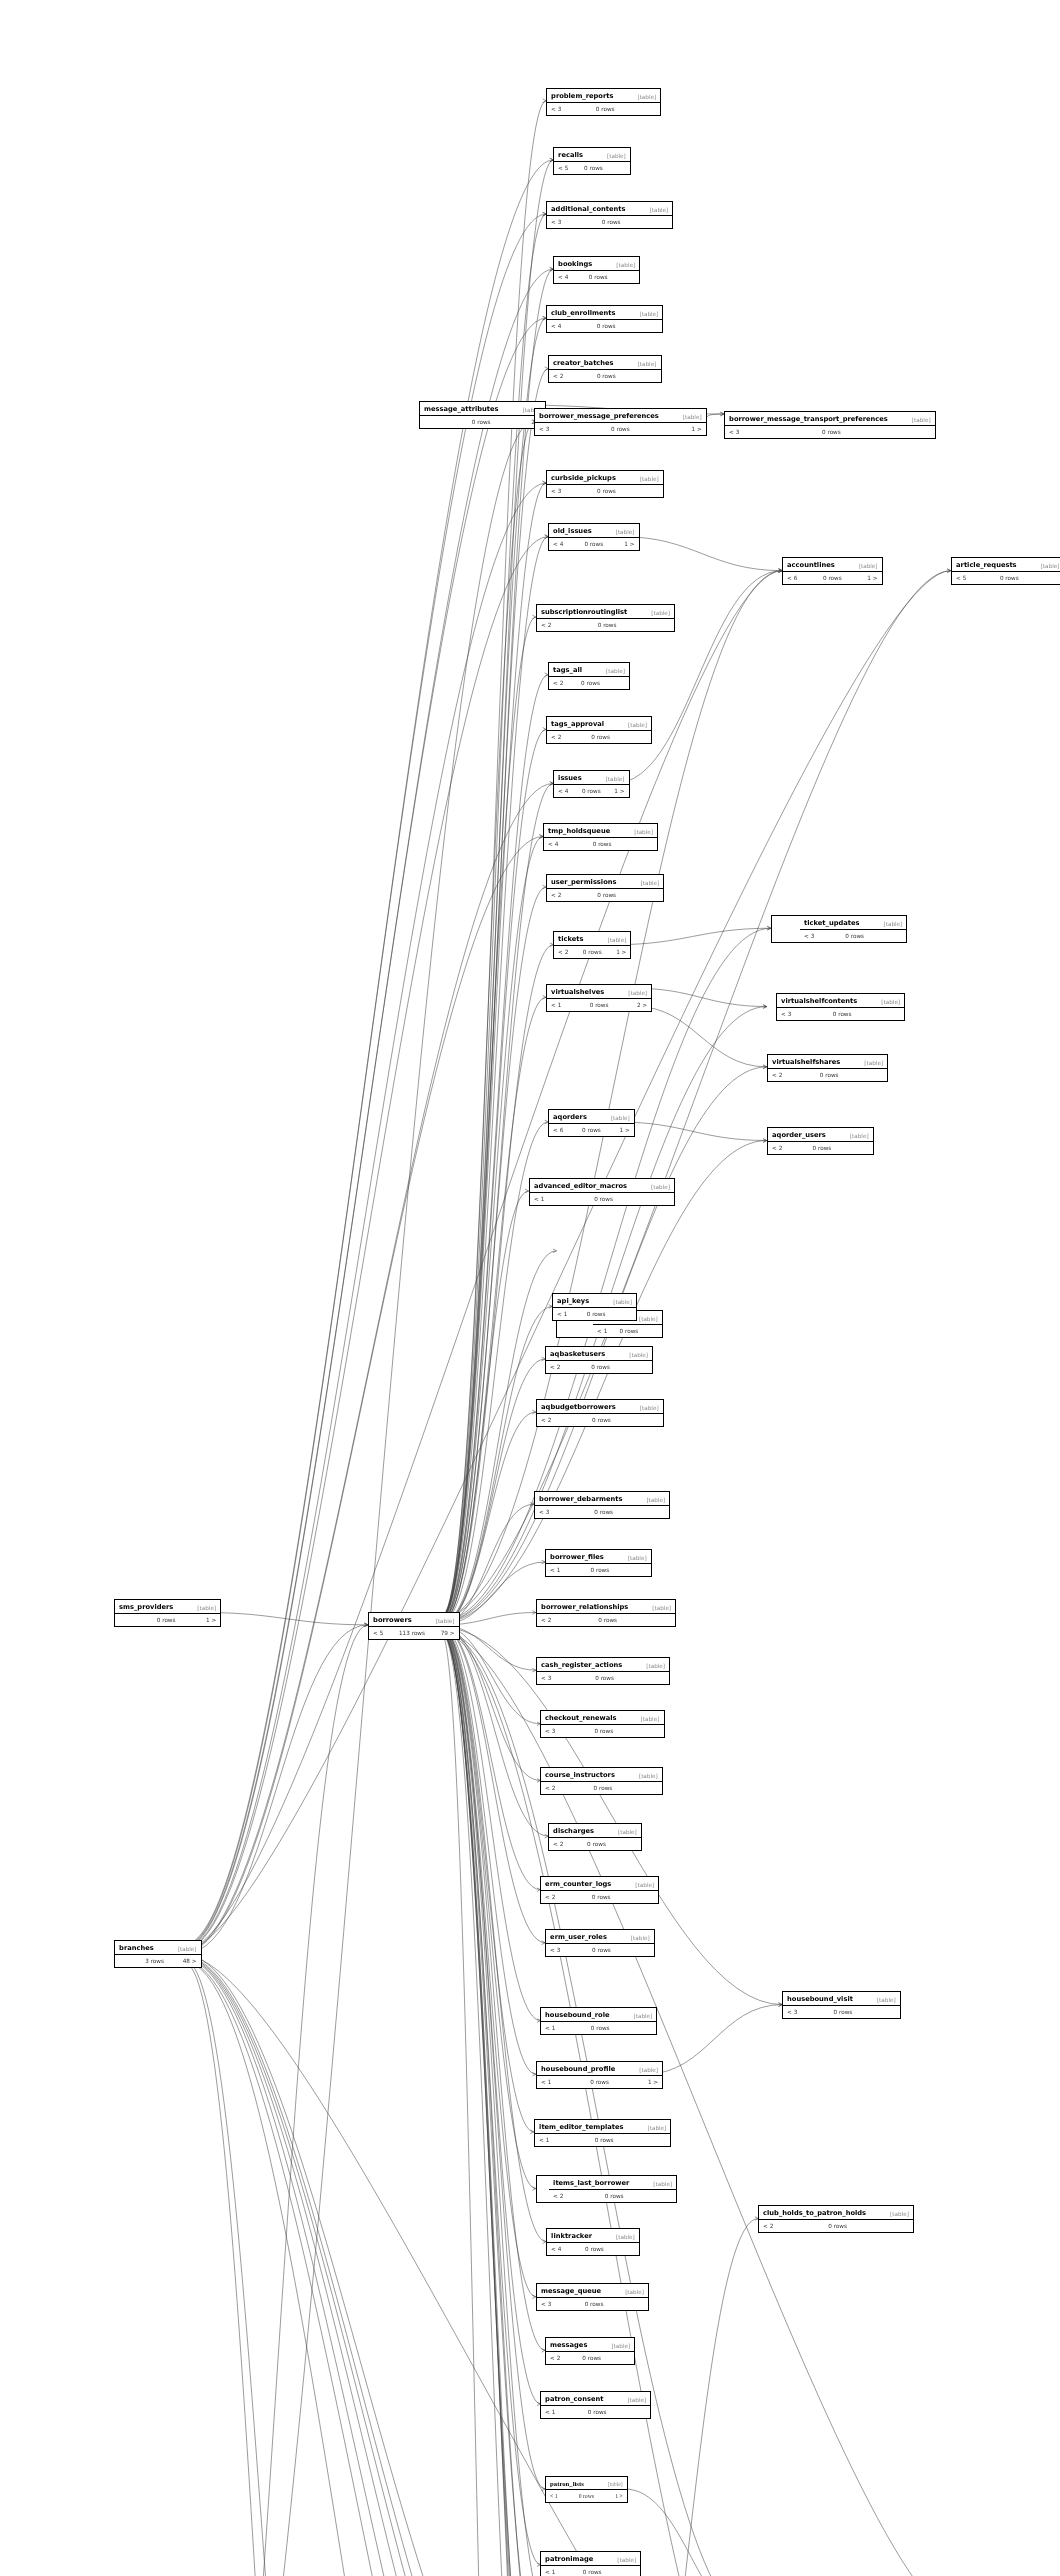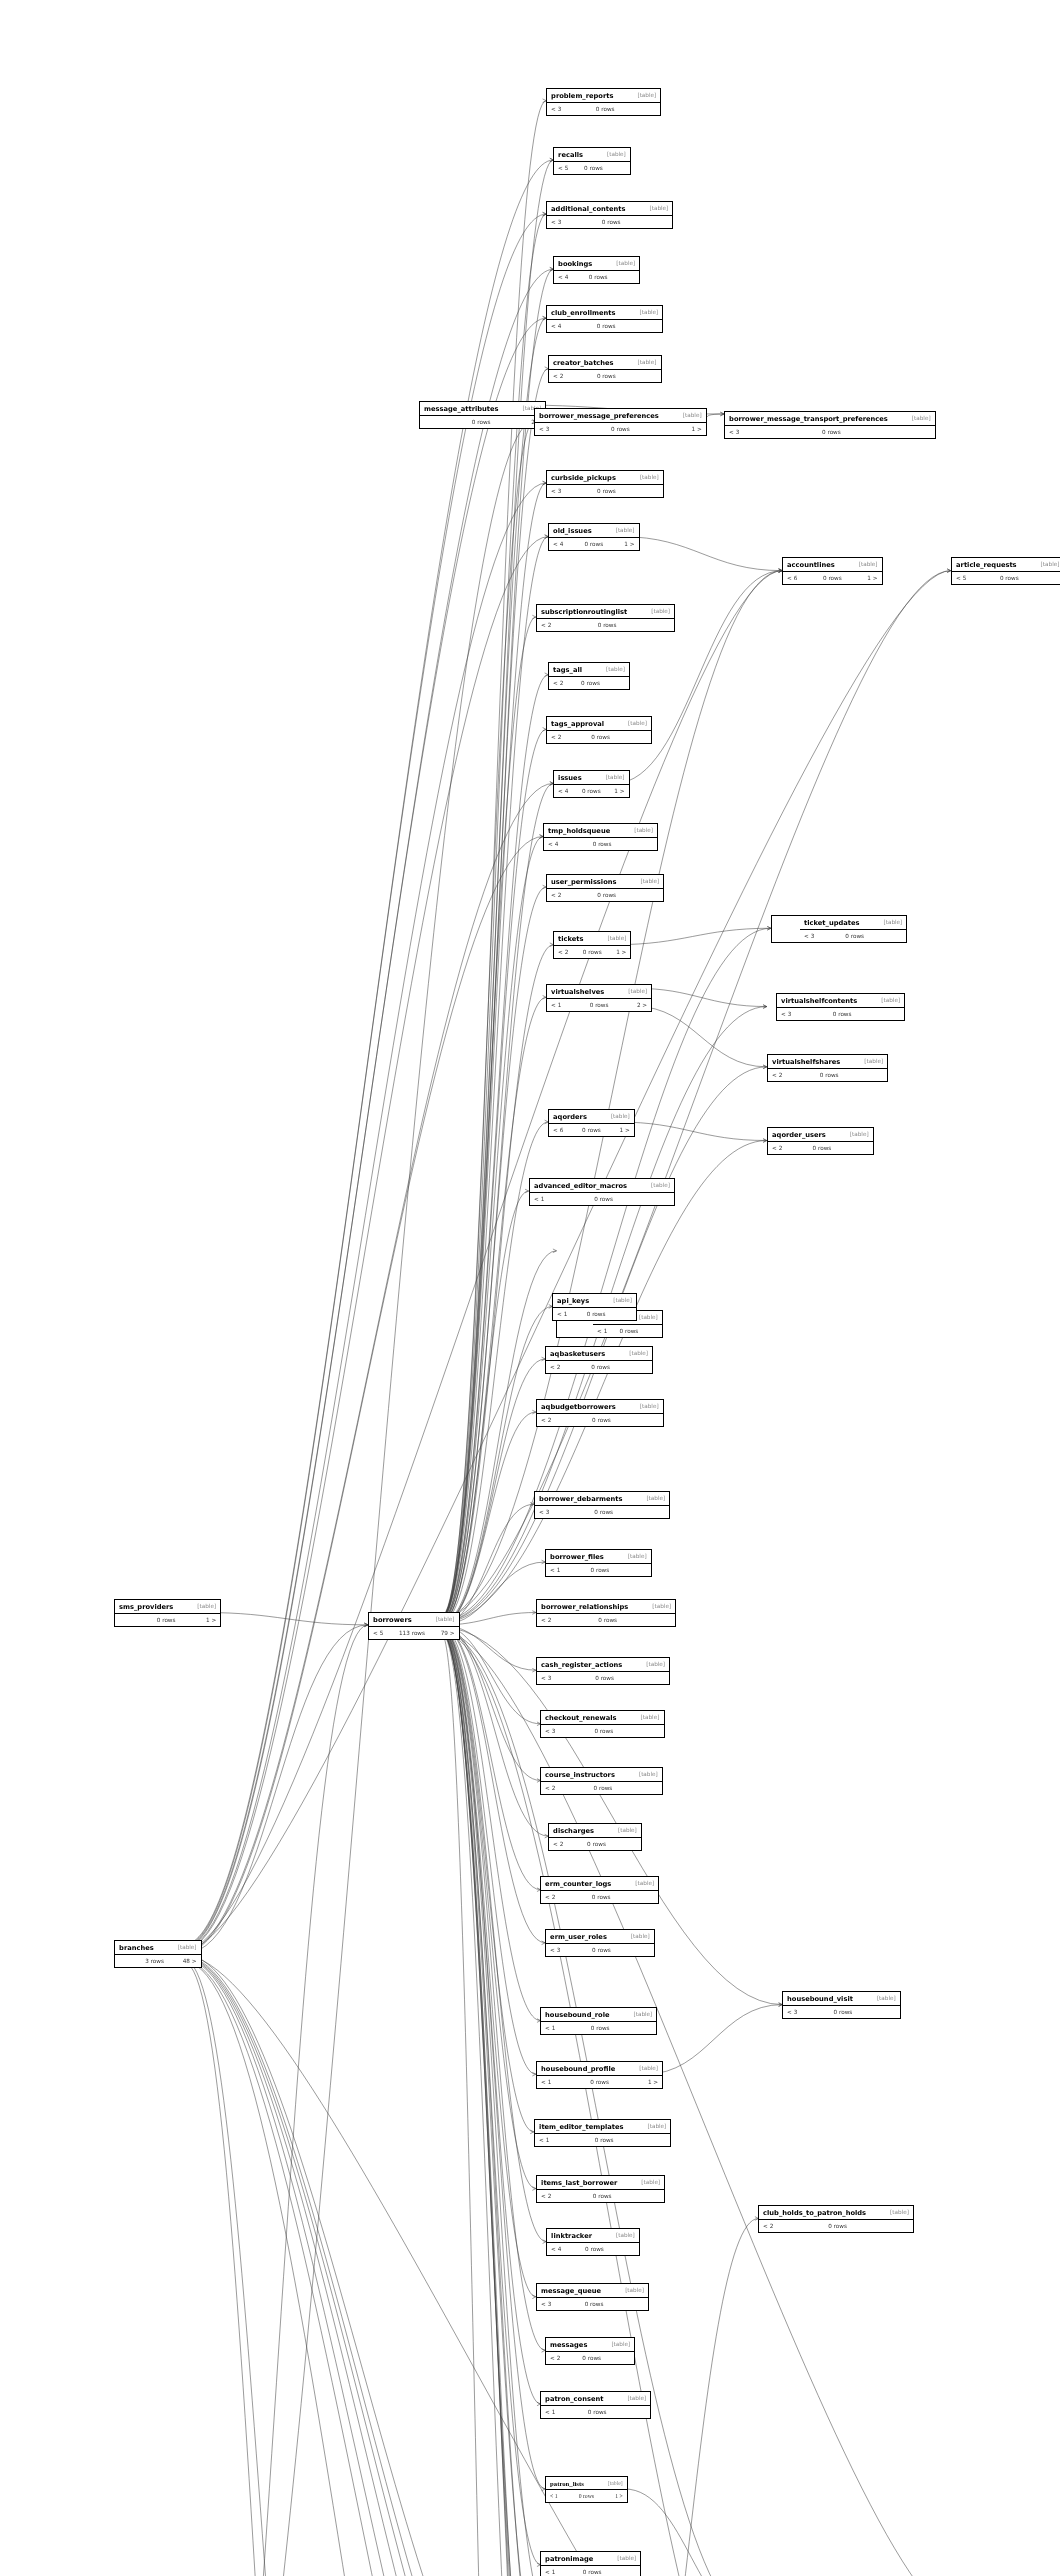--- a/index.html
+++ b/index.html
@@ -1,19 +1,19 @@
 <!DOCTYPE html>
 <html style="font-size:8.2px"><head>
 <meta charset="utf-8">
 <style>
   html,body{margin:0;padding:0;background:#ffffff;}
   #canvas{position:relative;width:1061px;height:3563px;font-family:"DejaVu Sans",sans-serif;overflow:hidden;background:#ffffff;}
   #edges{position:absolute;left:0;top:0;}
   .node{position:absolute;background:#ffffff;border:0.5px solid #000000;box-sizing:border-box;min-width:61px;z-index:2;}
-  .title{display:flex;justify-content:space-between;align-items:flex-start;gap:24px;padding:2.6px 4.1px;border-bottom:0.5px solid #000000;}
+  .title{display:flex;justify-content:space-between;align-items:flex-end;gap:24px;padding:2.6px 4.1px;border-bottom:0.5px solid #000000;}
   .tname{font-weight:bold;font-size:6.7px;color:#000000;white-space:nowrap;}
   .ttag{font-size:5.7px;color:#8a8a8a;white-space:nowrap;}
   .footer{display:flex;justify-content:space-between;align-items:center;gap:4.1px;padding:2.1px 4.1px;font-size:5.7px;color:#333333;min-height:7.7px;}
   .fl{min-width:7.2px;text-align:left;}
   .fc{flex:1;text-align:center;}
   .fr{min-width:7.2px;text-align:right;}
 </style>
 </head>
 <body>
 
@@ -798,21 +798,21 @@
       <span class="tname">item_editor_templates</span>
       <span class="ttag">[table]</span>
     </div>
 
     <div class="footer">
       <span class="fl">&lt; 1</span>
       <span class="fc">0 rows</span>
       <span class="fr"></span>
     </div>
   </div>
-    <div class="node" style="left: 536px; top: 2175px;">
+    <div class="node" style="left: 536px; top: 2175px; padding-left: 12px;">
     <div class="title">
       <span class="tname">items_last_borrower</span>
       <span class="ttag">[table]</span>
     </div>
 
     <div class="footer">
       <span class="fl">&lt; 2</span>
       <span class="fc">0 rows</span>
       <span class="fr"></span>
     </div>

